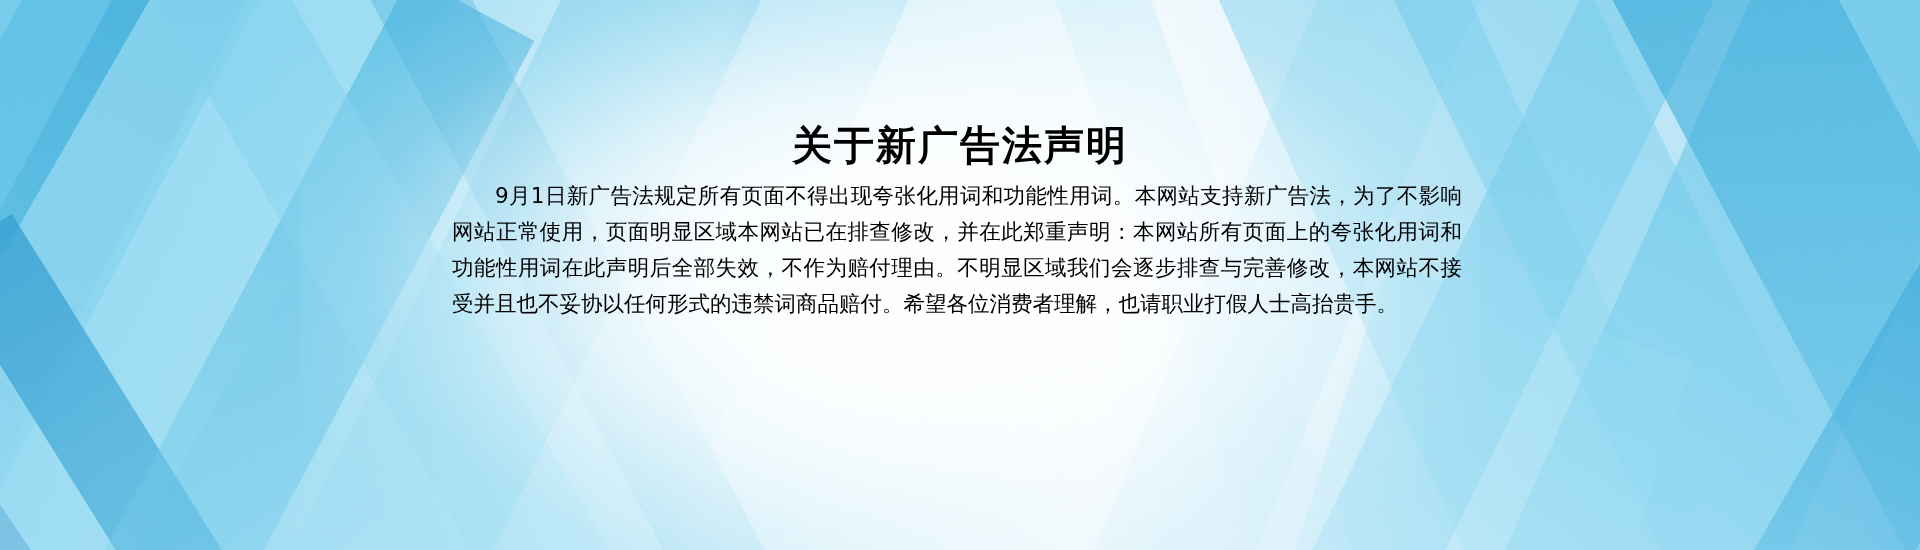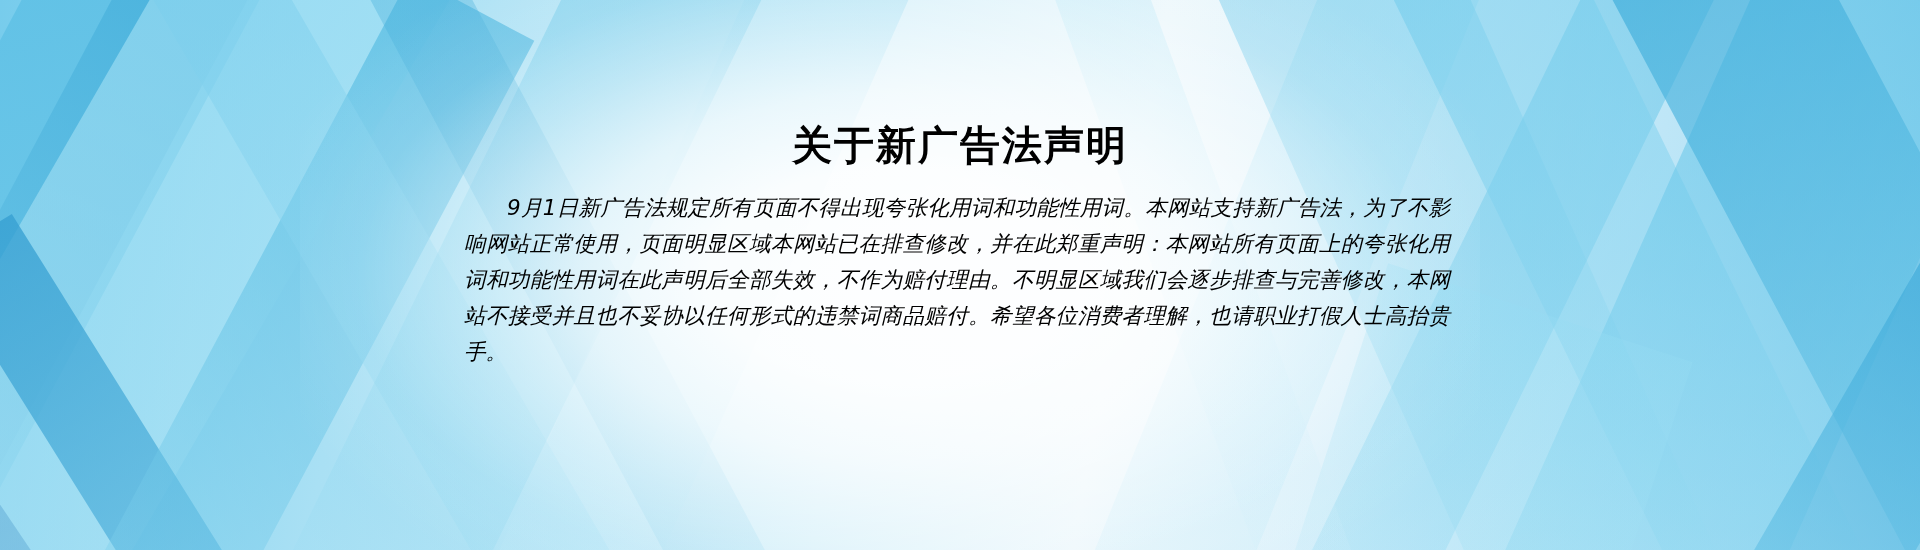--- a/index.html
+++ b/index.html
@@ -94,22 +94,21 @@
     top: 178px;
     width: 1010px;
     color: #000000;
     font-size: 21.5px;
     line-height: 36px;
     text-align: justify;
     text-justify: inter-character;
   }
 
   .para {
-    margin: 12px;
-    font-style: italic;
+    margin: 0;
   }
   .para-first {
     text-indent: 2em;
   }
   .para-note {
     text-indent: 0;
   }
 </style>
 </head>
 <body>

